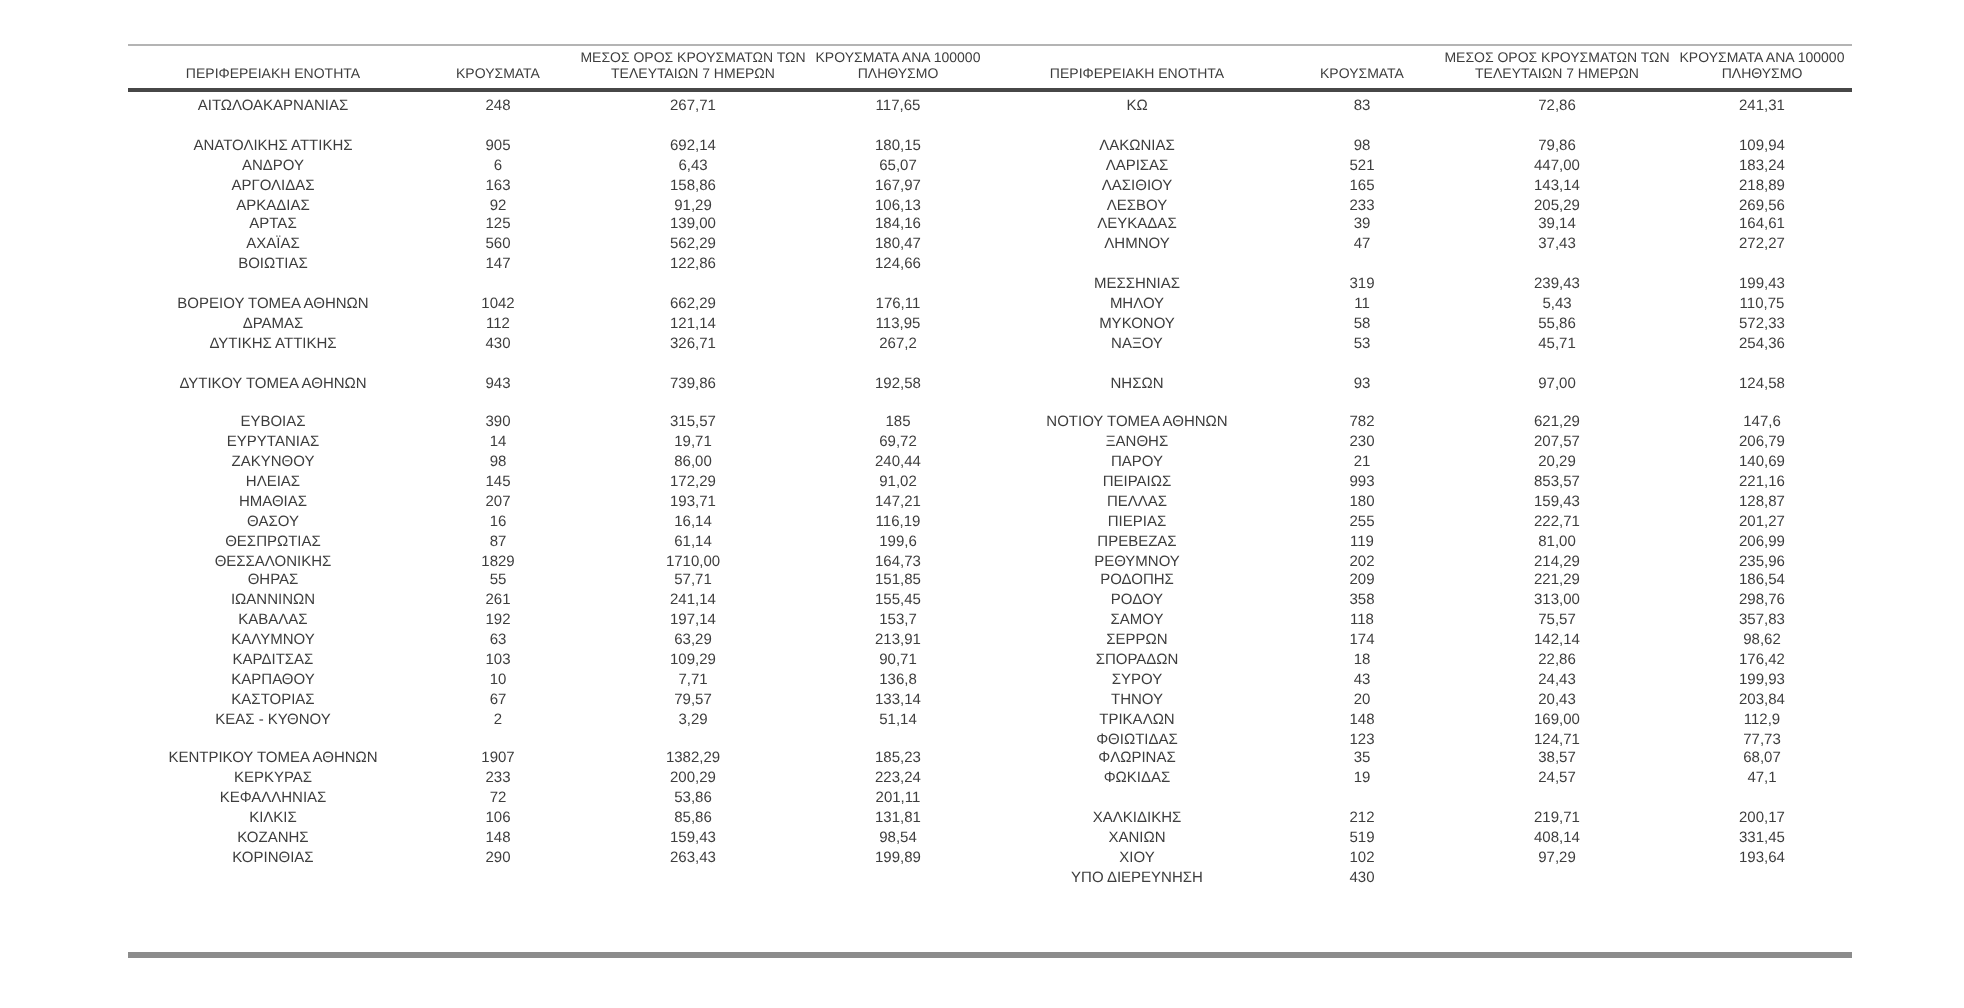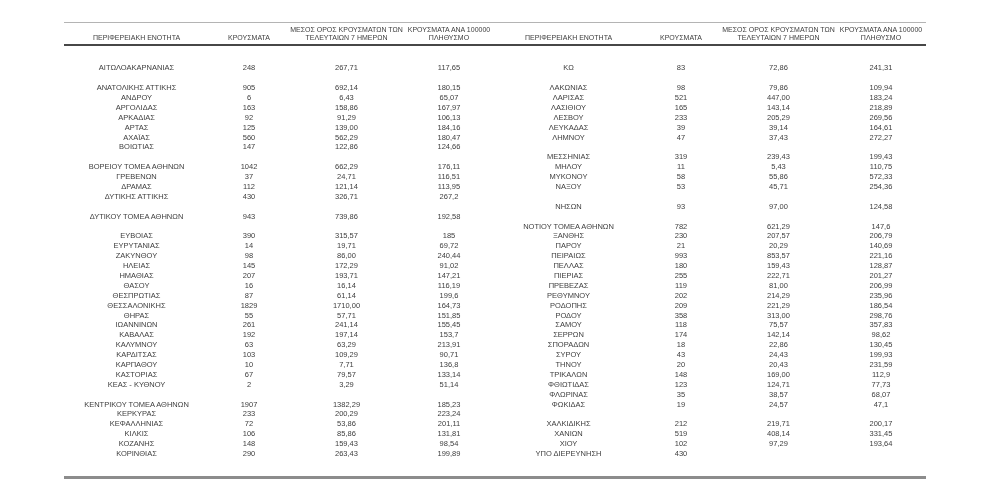--- a/index.html
+++ b/index.html
@@ -11,21 +11,21 @@
   .table-wrap{
     position:absolute;left:64px;top:22px;width:862px;
     border-top:1px solid #b4b4b4;
   }
   .header-row{
     display:flex;justify-content:space-between;
     border-bottom:2px solid #474747;
     padding-top:3px;
   }
   .body-row{
-    display:flex;justify-content:space-between;align-items:center;
+    display:flex;justify-content:space-between;align-items:flex-start;
     border-bottom:3px solid #8c8c8c;
     padding-top:2px;padding-bottom:2px;
     min-height:426px;
   }
   .half{width:430px;}
   .hcells{display:flex;align-items:flex-end;}
   .hcell{
     font-size:7px;line-height:1.15;text-align:center;
     padding-bottom:2px;color:#3d3d3d;letter-spacing:0;
   }
@@ -112,26 +112,20 @@
           <div class="cell c4">124,66</div>
         </div>
         <div class="spacer"></div>
         <div class="trow">
           <div class="cell c1">ΒΟΡΕΙΟΥ ΤΟΜΕΑ ΑΘΗΝΩΝ</div>
           <div class="cell c2">1042</div>
           <div class="cell c3">662,29</div>
           <div class="cell c4">176,11</div>
         </div>
         <div class="trow">
-          <div class="cell c1">ΓΡΕΒΕΝΩΝ</div>
-          <div class="cell c2">37</div>
-          <div class="cell c3">24,71</div>
-          <div class="cell c4">116,51</div>
-        </div>
-        <div class="trow">
           <div class="cell c1">ΔΡΑΜΑΣ</div>
           <div class="cell c2">112</div>
           <div class="cell c3">121,14</div>
           <div class="cell c4">113,95</div>
         </div>
         <div class="trow">
           <div class="cell c1">ΔΥΤΙΚΗΣ ΑΤΤΙΚΗΣ</div>
           <div class="cell c2">430</div>
           <div class="cell c3">326,71</div>
           <div class="cell c4">267,2</div>
@@ -424,33 +418,33 @@
         <div class="trow">
           <div class="cell c1">ΣΕΡΡΩΝ</div>
           <div class="cell c2">174</div>
           <div class="cell c3">142,14</div>
           <div class="cell c4">98,62</div>
         </div>
         <div class="trow">
           <div class="cell c1">ΣΠΟΡΑΔΩΝ</div>
           <div class="cell c2">18</div>
           <div class="cell c3">22,86</div>
-          <div class="cell c4">130,45</div>
+          <div class="cell c4">176,42</div>
         </div>
         <div class="trow">
           <div class="cell c1">ΣΥΡΟΥ</div>
           <div class="cell c2">43</div>
           <div class="cell c3">24,43</div>
           <div class="cell c4">199,93</div>
         </div>
         <div class="trow">
           <div class="cell c1">ΤΗΝΟΥ</div>
           <div class="cell c2">20</div>
           <div class="cell c3">20,43</div>
-          <div class="cell c4">231,59</div>
+          <div class="cell c4">203,84</div>
         </div>
         <div class="trow">
           <div class="cell c1">ΤΡΙΚΑΛΩΝ</div>
           <div class="cell c2">148</div>
           <div class="cell c3">169,00</div>
           <div class="cell c4">112,9</div>
         </div>
         <div class="trow">
           <div class="cell c1">ΦΘΙΩΤΙΔΑΣ</div>
           <div class="cell c2">123</div>

